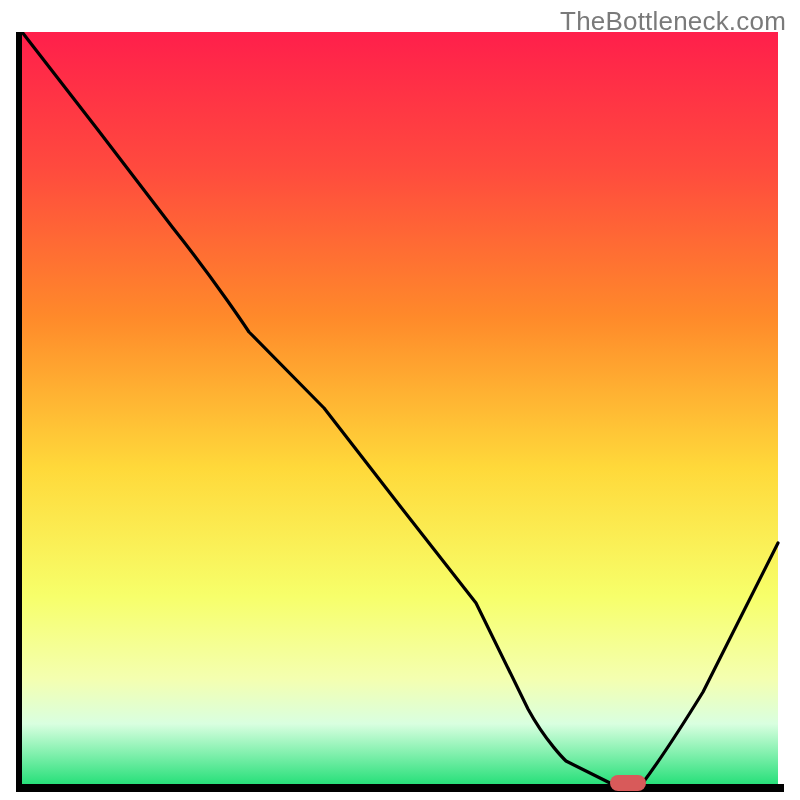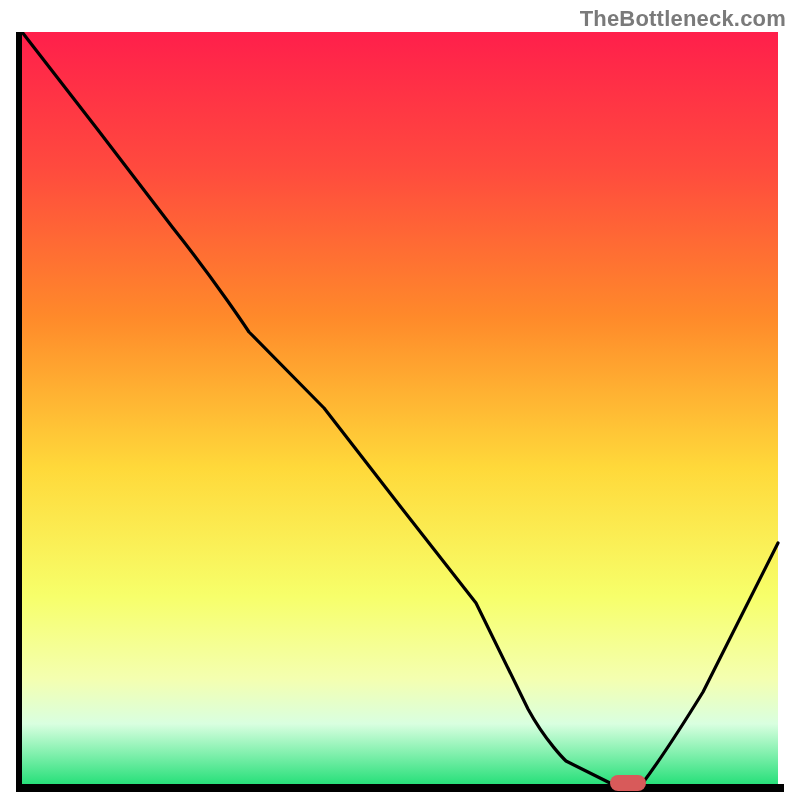--- a/index.html
+++ b/index.html
@@ -14,22 +14,22 @@
   .wrap {
     position: relative;
     width: 800px;
     height: 800px;
   }
   .watermark {
     position: absolute;
     top: 6px;
     right: 14px;
     color: #7a7a7a;
-    font-size: 22px;
-    font-weight: 700;
+    font-size: 26px;
+    font-weight: 400;
     letter-spacing: 0.2px;
     z-index: 10;
   }
   .frame {
     position: absolute;
     left: 16px;
     top: 32px;
     width: 768px;
     height: 760px;
     box-sizing: border-box;

